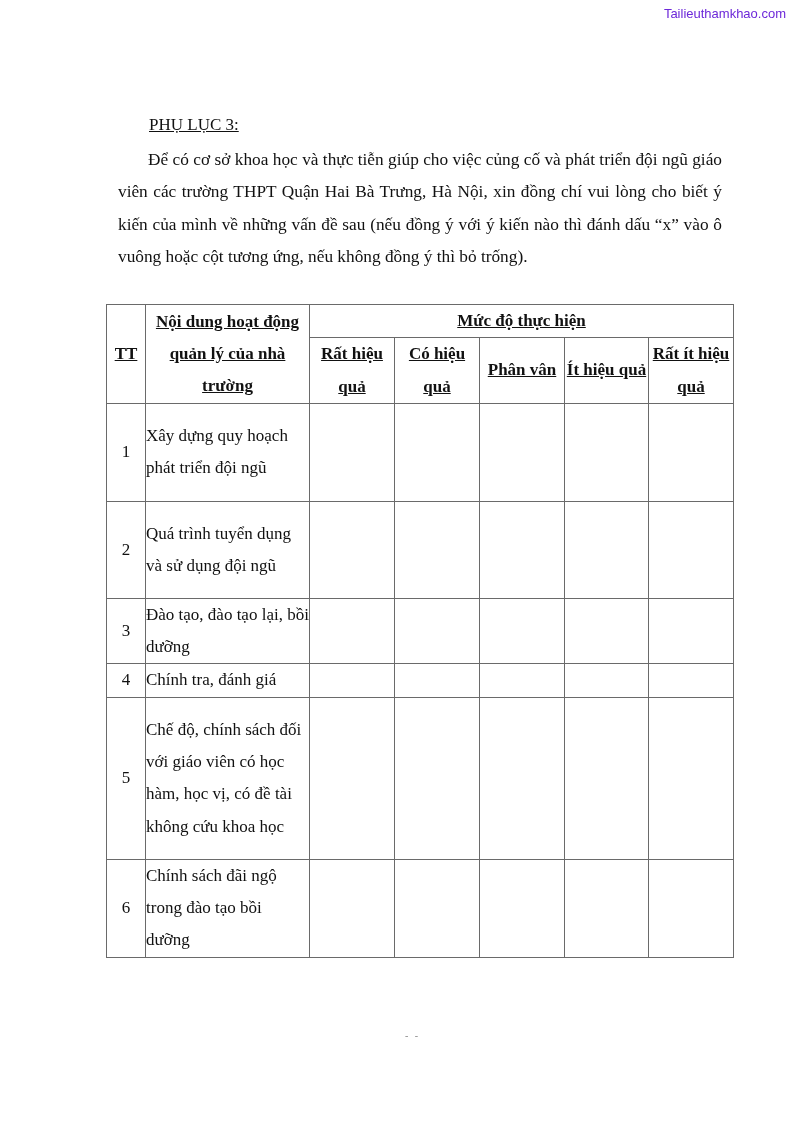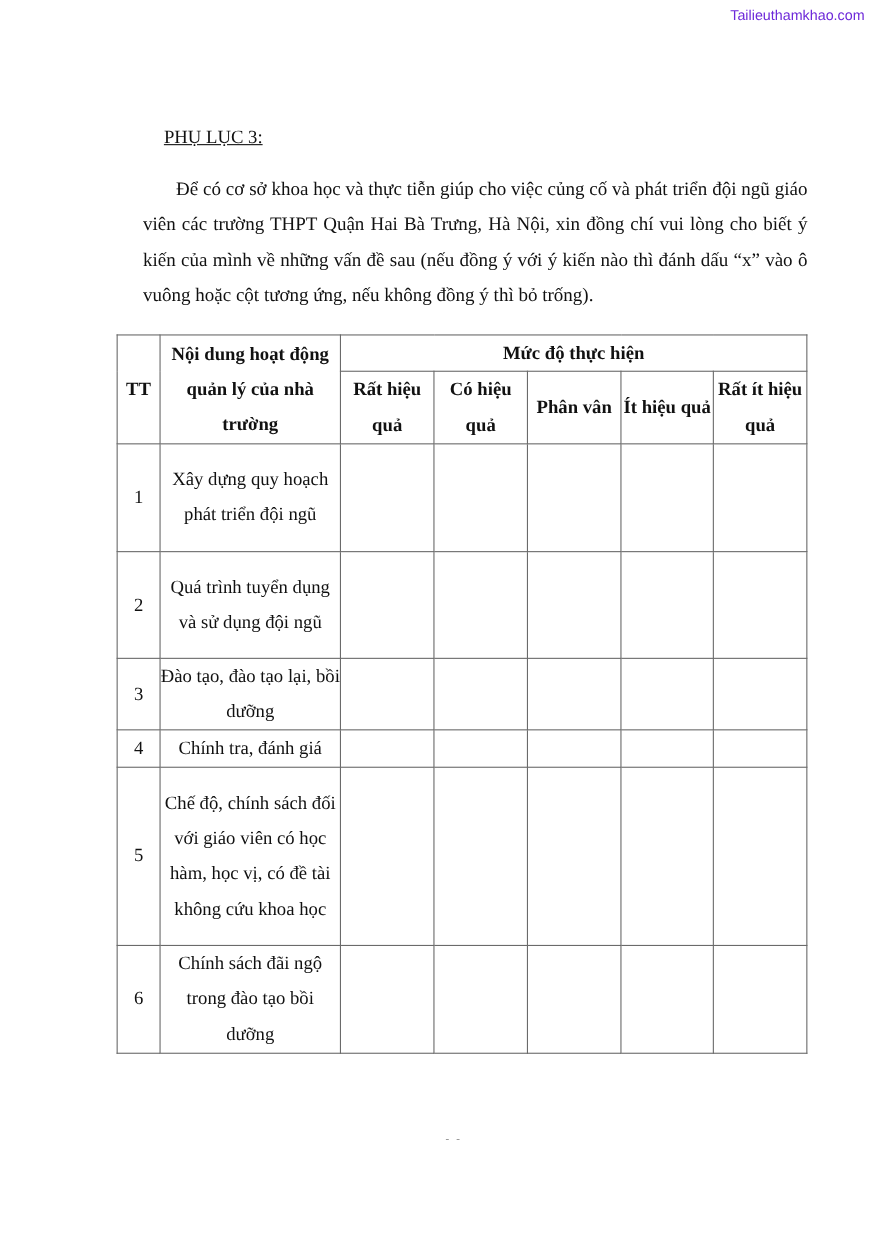--- a/index.html
+++ b/index.html
@@ -13,34 +13,34 @@
     font-family: "Liberation Sans", "DejaVu Sans", sans-serif;
     font-size: 13px; color: #6d28d9;
   }
   .appendix-title {
     position: absolute; left: 114px; top: 115px;
     font-size: 17px; text-decoration: underline; margin-left: 35px;
   }
   .intro {
     position: absolute; left: 114px; top: 140px; width: 604px;
     font-size: 17.3px; line-height: 32.3px; text-align: justify;
-    text-indent: 30px; margin: 16px;
+    text-indent: 30px; margin: 4px;
   }
   table.survey {
     position: absolute; left: 106px; top: 304px;
     border-collapse: collapse; table-layout: fixed;
     width: 627px; font-size: 17px;
   }
   table.survey td, table.survey th {
     border: 1.4px solid #6a6a6a; padding: 0; vertical-align: middle;
     line-height: 32.3px;
   }
-  table.survey th { font-weight: bold; text-align: center; }
+  table.survey th { font-weight: bold; text-align: center; text-decoration: underline; }
   td.num { text-align: center; }
-  td.content { padding-left: 7px; padding-right: 4px; text-align: center; }
+  td.content { padding-left: 7px; padding-right: 4px; text-align: left; }
   .page-number {
     position: absolute; left: 405px; top: 1030px;
     font-size: 10px; color: #888; letter-spacing: 2px;
   }
 </style>
 </head>
 <body>
 
 <div class="watermark">Tailieuthamkhao.com</div>
 

